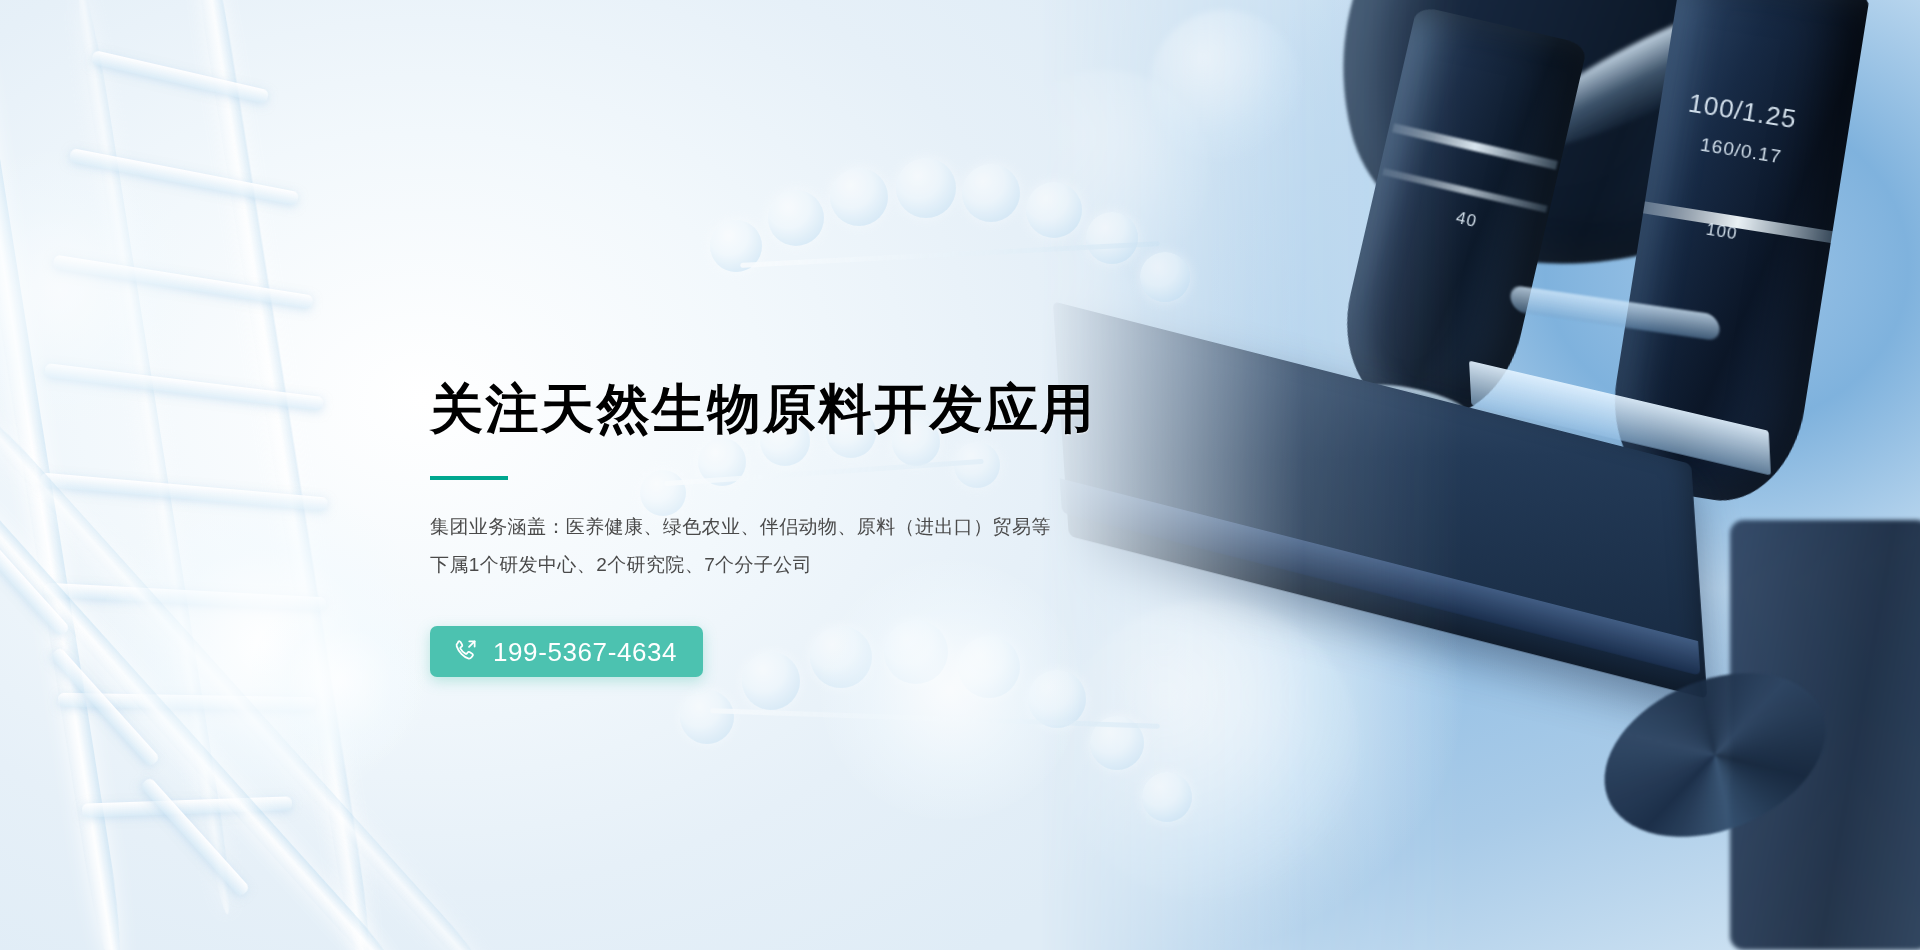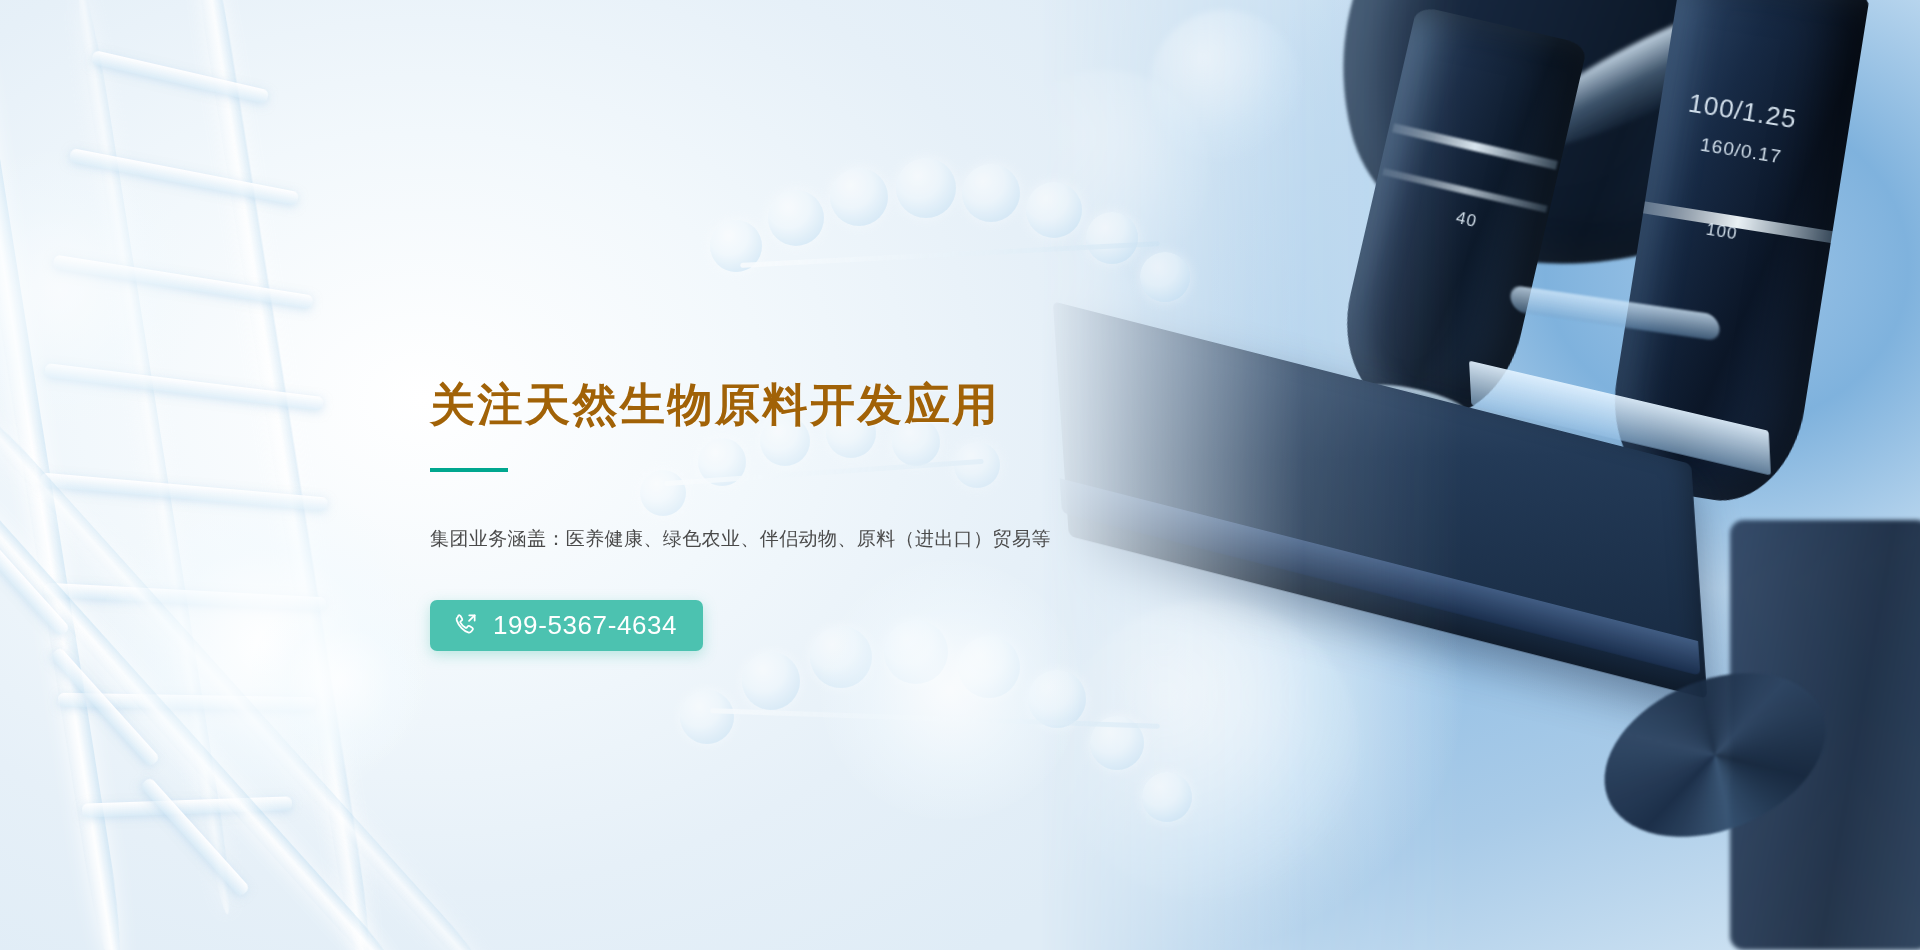--- a/index.html
+++ b/index.html
@@ -165,27 +165,27 @@
 
   .glow{
     position:absolute; border-radius:50%;
     background:radial-gradient(circle, rgba(255,255,255,.95) 0%, rgba(244,251,255,.55) 42%, rgba(244,251,255,0) 74%);
   }
 
   
   .content{ position:absolute; left:430px; top:380px; width:760px; z-index:20; }
 
   .headline{
-    font-size:45px; font-weight:700; color:#a16207;
+    font-size:53px; font-weight:700; color:#000000;
     letter-spacing:2.5px; line-height:1.1; white-space:nowrap;
     text-shadow:0 1px 2px rgba(255,255,255,.65);
   }
   .rule{ width:78px; height:4px; background:#00a78f; margin-top:38px; }
 
-  .desc{ margin-top:48px; color:#4a4a4a; font-size:19px; line-height:38px; letter-spacing:.4px; }
+  .desc{ margin-top:28px; color:#4a4a4a; font-size:19px; line-height:38px; letter-spacing:.4px; }
   .desc p{ white-space:nowrap; }
 
   .tel-btn{
     display:inline-flex; align-items:center; gap:14px;
     margin-top:42px; padding:12px 26px 12px 22px;
     background:#4cc2b0; border-radius:7px;
     box-shadow:0 4px 14px rgba(76,194,176,.35);
     cursor:pointer; border:none;
   }
   .tel-btn .tel-icon{ width:27px; height:27px; display:block; flex:0 0 auto; }
@@ -297,20 +297,21 @@
   <div class="glow" style="left:-80px;  top:150px; width:280px; height:280px; opacity:.6;"></div>
 
   <div class="content">
 
     <h1 class="headline">关注天然生物原料开发应用</h1>
 
     <div class="rule"></div>
 
     <div class="desc">
       <p>集团业务涵盖：医养健康、绿色农业、伴侣动物、原料（进出口）贸易等</p>
+      <p>下属1个研发中心、2个研究院、7个分子公司</p>
     </div>
 
     <button class="tel-btn">
       <span class="tel-icon">
         <svg viewBox="0 0 26 26" width="27" height="27" fill="none" stroke="#ffffff" stroke-width="1.7" stroke-linecap="round" stroke-linejoin="round">
           <path d="M6.2 3.4c.7-.5 1.6-.3 2 .4l1.5 2.6c.35.6.2 1.4-.35 1.8l-1.1.85c-.3.24-.4.66-.24 1.02a11.6 11.6 0 0 0 5.2 5.2c.36.17.78.06 1.02-.24l.85-1.1c.43-.55 1.2-.7 1.8-.35l2.6 1.5c.7.4.9 1.3.4 2l-1.1 1.5c-.75 1.0-2.05 1.45-3.25 1.1C11.4 18.5 6.6 13.9 4.55 8.1c-.4-1.2.0-2.55 1.0-3.3z"></path>
           <path d="M16.6 3.2h5.2v5.0"></path>
           <path d="M21.8 3.2l-5.4 5.4"></path>
         </svg>
       </span>

